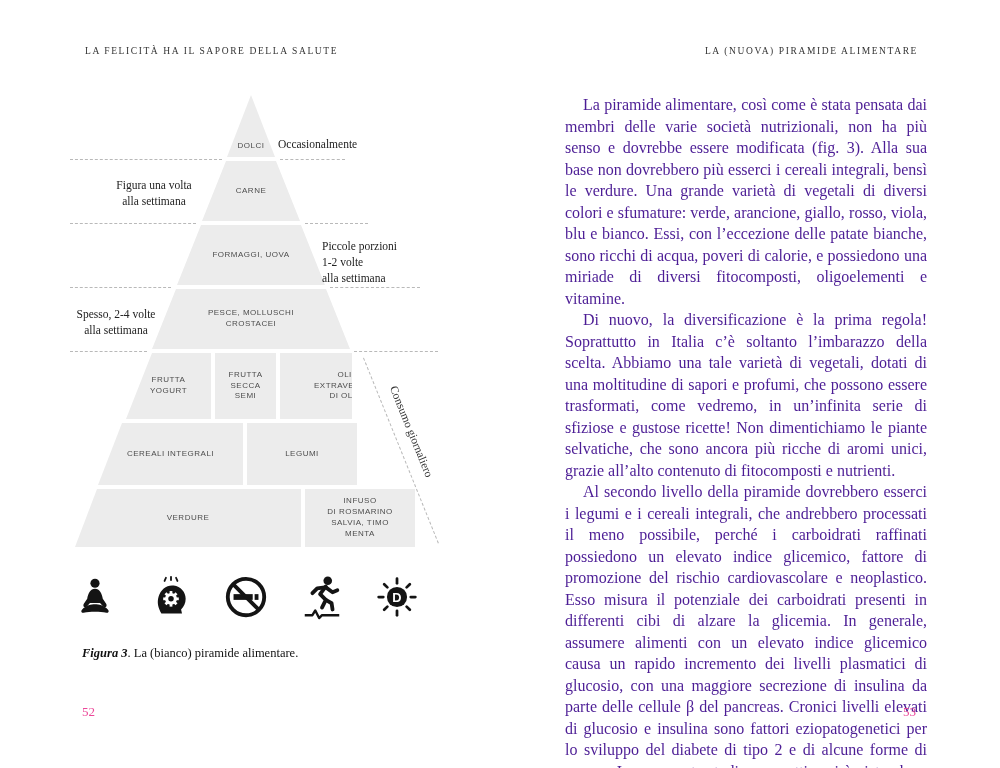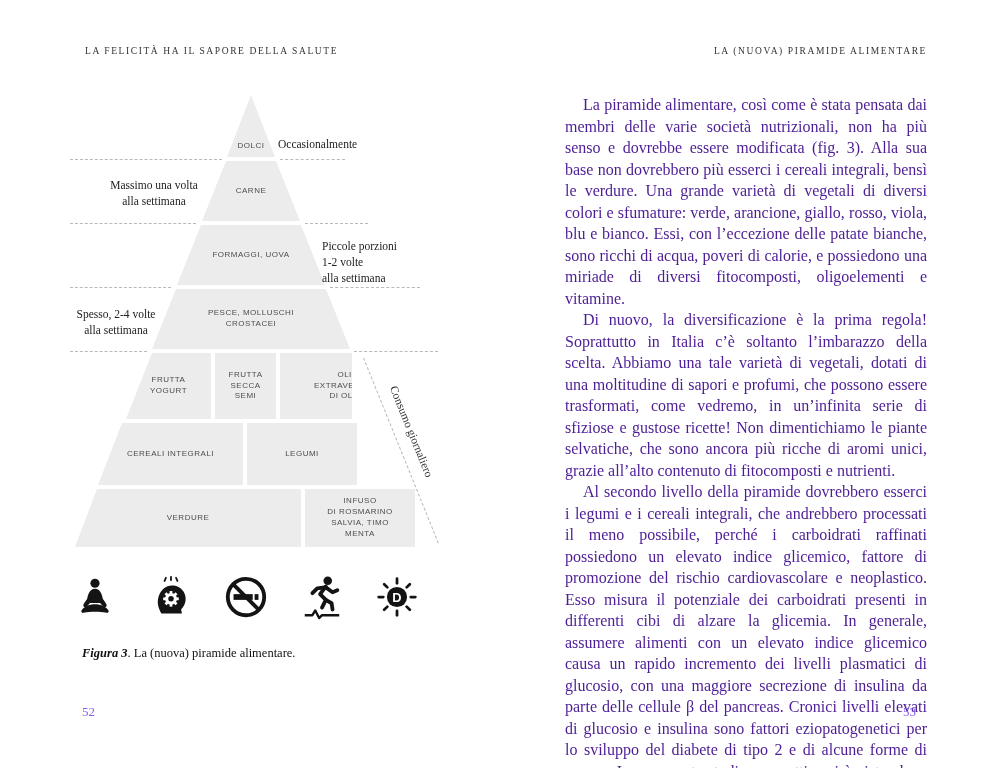--- a/index.html
+++ b/index.html
@@ -5,21 +5,21 @@
   html,body { margin:0; padding:0; background:#e9e9e9; }
   .spread { position:relative; width:1000px; height:768px; background:#ffffff;
             font-family:"Liberation Serif", serif; overflow:hidden; margin:0 auto; }
   .page { position:absolute; top:0; height:768px; width:500px; }
   .page.left { left:0; }
   .page.right { left:500px; }
 
   .running-head { position:absolute; top:46px; font-size:9.5px; letter-spacing:1.6px;
                   color:#333; white-space:nowrap; }
   .left-head { left:85px; }
-  .right-head { right:73px; }
+  .right-head { right:82px; }
 
   
   .pyramid { position:absolute; left:75px; top:95px; width:352px; height:452px; }
   .prow { position:absolute; left:0; width:352px; background:#ececec; }
   .r1 { top:0;     height:62px; clip-path:polygon(176px 0, 200px 62px, 152px 62px); }
   .r2 { top:66px;  height:60px; clip-path:polygon(151px 0, 201px 0, 225px 60px, 127px 60px); }
   .r3 { top:130px; height:60px; clip-path:polygon(126px 0, 226px 0, 250px 60px, 102px 60px); }
   .r4 { top:194px; height:60px; clip-path:polygon(101px 0, 251px 0, 275px 60px, 77px 60px); }
   .r5 { top:258px; height:66px; clip-path:polygon(77px 0, 277px 0, 277px 66px, 51px 66px); }
   .r6 { top:328px; height:62px; clip-path:polygon(47px 0, 282px 0, 282px 62px, 23px 62px); }
@@ -47,21 +47,21 @@
   .sl-spe { left:64px;  top:306px; width:104px; text-align:center; }
 
   
   .icons-row { position:absolute; left:72px; top:570px; width:348px; display:flex;
                justify-content:space-between; align-items:center; }
   .icon { width:46px; height:54px; display:flex; align-items:center; justify-content:center; }
 
   .caption { position:absolute; left:82px; top:646px; font-size:12.5px; color:#111; }
   .caption .b { font-weight:bold;font-style:italic; }
 
-  .page-num { position:absolute; top:704px; font-size:13px; color:#8b5cf6; }
+  .page-num { position:absolute; top:704px; font-size:13px; color:#ec4899; }
   .pn-left { left:82px; }
   .pn-right { right:84px; }
 
   
   .body-text { position:absolute; left:65px; top:94px; width:362px; font-size:16px;
                line-height:1.345; text-align:justify; color:#4c1d95; }
   .body-text p { margin:0; text-indent:18px; }
 </style>
 </head>
 <body>
@@ -127,21 +127,21 @@
         <div class="sep" style="left:226px;"></div>
         <div class="blk" style="left:230px; width:110px;">INFUSO
 DI ROSMARINO
 SALVIA, TIMO
 MENTA</div>
       </div>
 
     </div>
 
     <div class="side-label sl-occ">Occasionalmente</div>
-    <div class="side-label sl-max">Massimo una volta
+    <div class="side-label sl-max">Figura una volta
 alla settimana</div>
     <div class="side-label sl-pic">Piccole porzioni
 1-2 volte
 alla settimana</div>
     <div class="side-label sl-spe">Spesso, 2-4 volte
 alla settimana</div>
 
     <div class="icons-row">
 
       <span class="icon">
@@ -210,21 +210,21 @@
             <line x1="38" y1="10" x2="34.5" y2="13.5"></line>
             <line x1="10" y1="38" x2="13.5" y2="34.5"></line>
           </g>
           <text x="24" y="29" text-anchor="middle" font-size="14" font-weight="bold" fill="#ffffff" font-family="Liberation Sans, sans-serif">D</text>
         </svg>
       </span>
 
     </div>
 
     <div class="caption">
-      <span class="b">Figura 3</span><span>. La (nuova) piramide alimentare.</span>
+      <span class="b">Figura 3</span><span>. La (bianco) piramide alimentare.</span>
     </div>
 
     <div class="page-num pn-left">52</div>
   </div>
 
   <div class="page right">
 
     <div class="running-head right-head">LA (NUOVA) PIRAMIDE ALIMENTARE</div>
 
     <div class="body-text">

